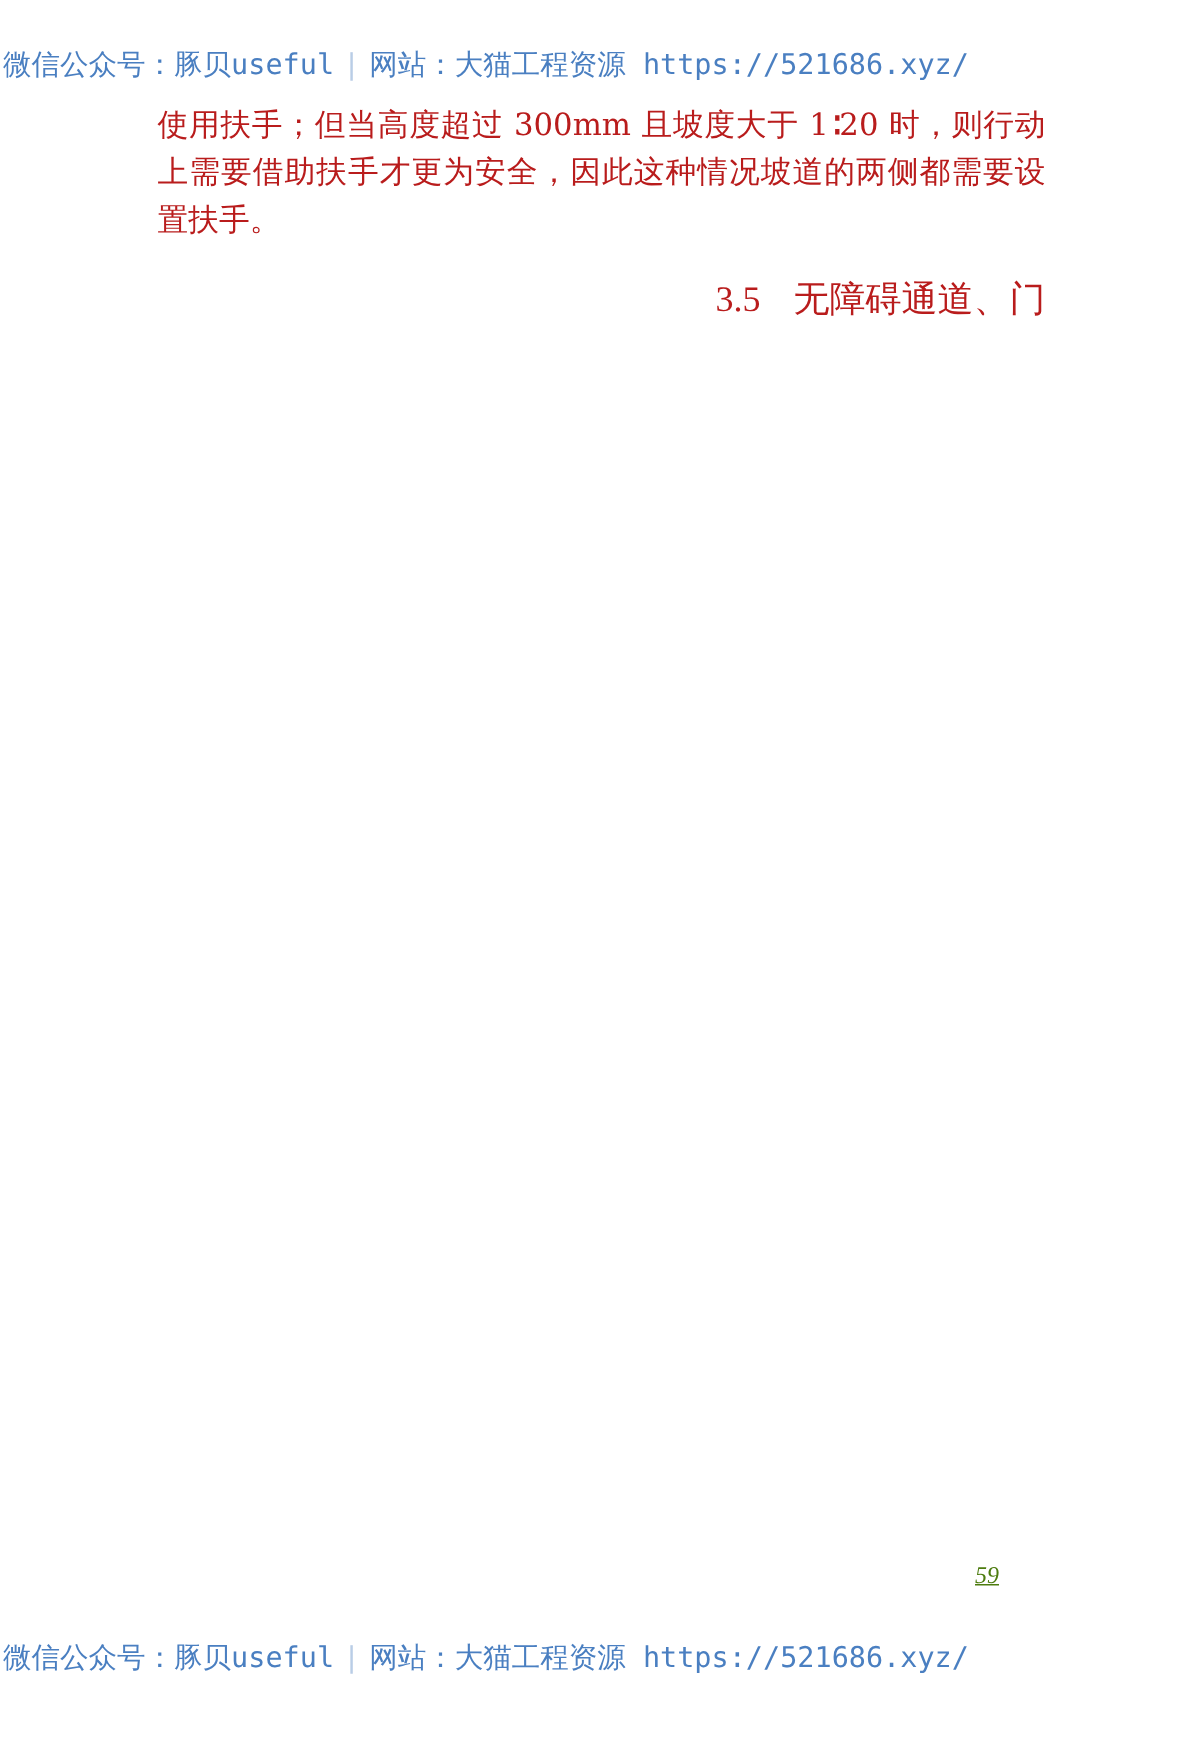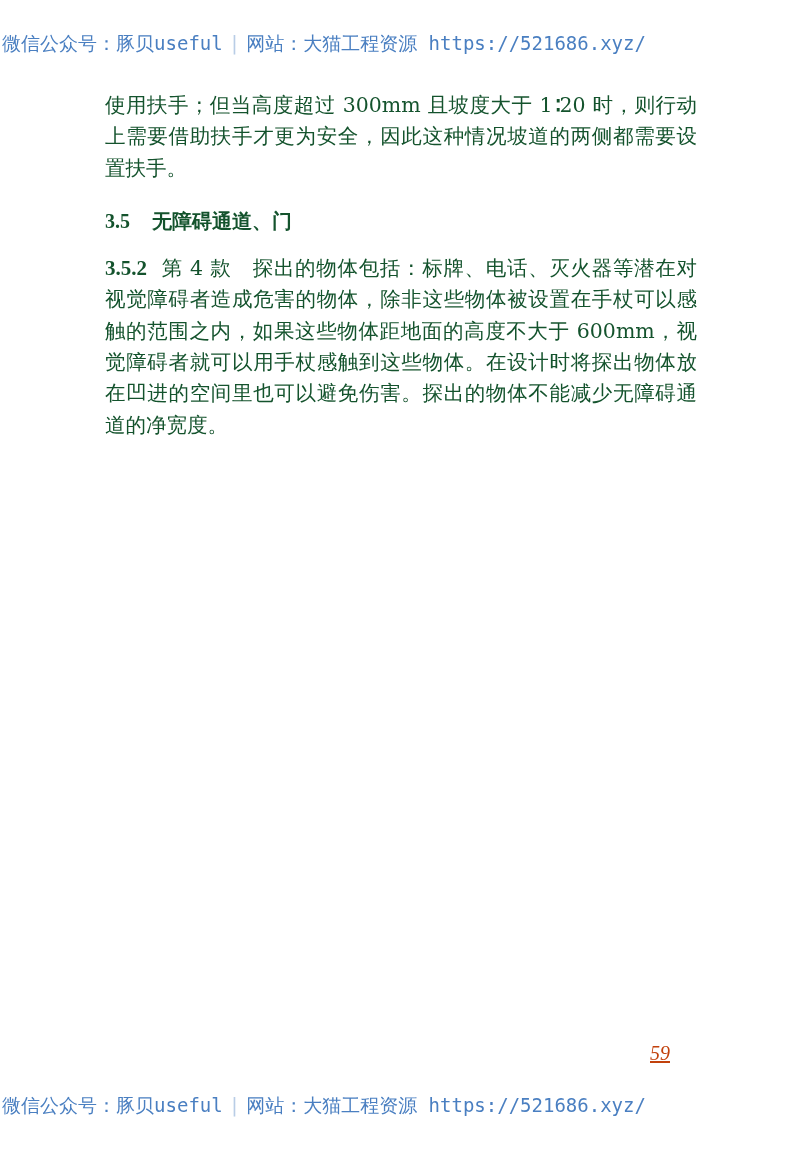--- a/index.html
+++ b/index.html
@@ -7,53 +7,52 @@
     .watermark {
       position: absolute; left: 0; width: 648px; text-align: center;
       font-family: "DejaVu Sans Mono", "Liberation Mono", monospace;
       font-size: 19px; color: #4a7fc1; letter-spacing: 0px; white-space: nowrap;
       height: 30px; line-height: 30px;
     }
     .watermark .sep { color: #b9cde6; margin: 0 6px; }
     .wm-top { top: 28px; }
     .wm-bottom { top: 1090px; }
     .page {
-      position: absolute; left: 105px; top: 90px; width: 592px;
+      position: absolute; left: 105px; top: 68px; width: 592px;
       font-family: "DejaVu Serif", "Liberation Serif", serif;
-      font-size: 20.5px; color: #14532d; line-height: 31.3px;
+      font-size: 20.5px; color: #b91c1c; line-height: 31.3px;
     }
     .para { margin: 0; text-align: justify; text-align-last: left; }
     .para .num { font-weight: bold; margin-right: 14px; font-family: "Liberation Serif", serif; font-size: 21px; }
     .heading {
-      text-align: left; font-weight: bold; margin: 22px 0 16px 0;
-      font-size: 20px;
+      text-align: right; font-weight: normal; margin: 22px 0 16px 0;
+      font-size: 24px;
     }
     .heading .num { margin-right: 22px; font-family: "Liberation Serif", serif; }
     .page-number {
       position: absolute; left: 650px; top: 1042px;
-      font-family: "Liberation Serif", serif; font-style: italic; font-size: 20px; color: #c2410c; text-decoration: underline;
+      font-family: "Liberation Serif", serif; font-style: italic; font-size: 16px; color: #4d7c0f; text-decoration: underline;
     }
   </style>
 </head>
 <body>
 
 <div class="watermark wm-top">
   <span>微信公众号：豚贝useful</span><span class="sep">|</span><span>网站：大猫工程资源 https://521686.xyz/</span>
 </div>
 
 <div class="page">
   <p class="para">使用扶手；但当高度超过 300mm 且坡度大于 1∶20 时，则行动上需要借助扶手才更为安全，因此这种情况坡道的两侧都需要设置扶手。</p>
 
 
 
 
 
   <div class="heading"><span class="num">3.5</span><span>无障碍通道、门</span></div>
 
-  <p class="para"><span class="num">3.5.2</span><span>第 4 款　探出的物体包括：标牌、电话、灭火器等潜在对视觉障碍者造成危害的物体，除非这些物体被设置在手杖可以感触的范围之内，如果这些物体距地面的高度不大于 600mm，视觉障碍者就可以用手杖感触到这些物体。在设计时将探出物体放在凹进的空间里也可以避免伤害。探出的物体不能减少无障碍通道的净宽度。</span></p>
 
 </div>
 
 <div class="page-number">59</div>
 
 <div class="watermark wm-bottom">
   <span>微信公众号：豚贝useful</span><span class="sep">|</span><span>网站：大猫工程资源 https://521686.xyz/</span>
 </div>
 
 </body></html>

